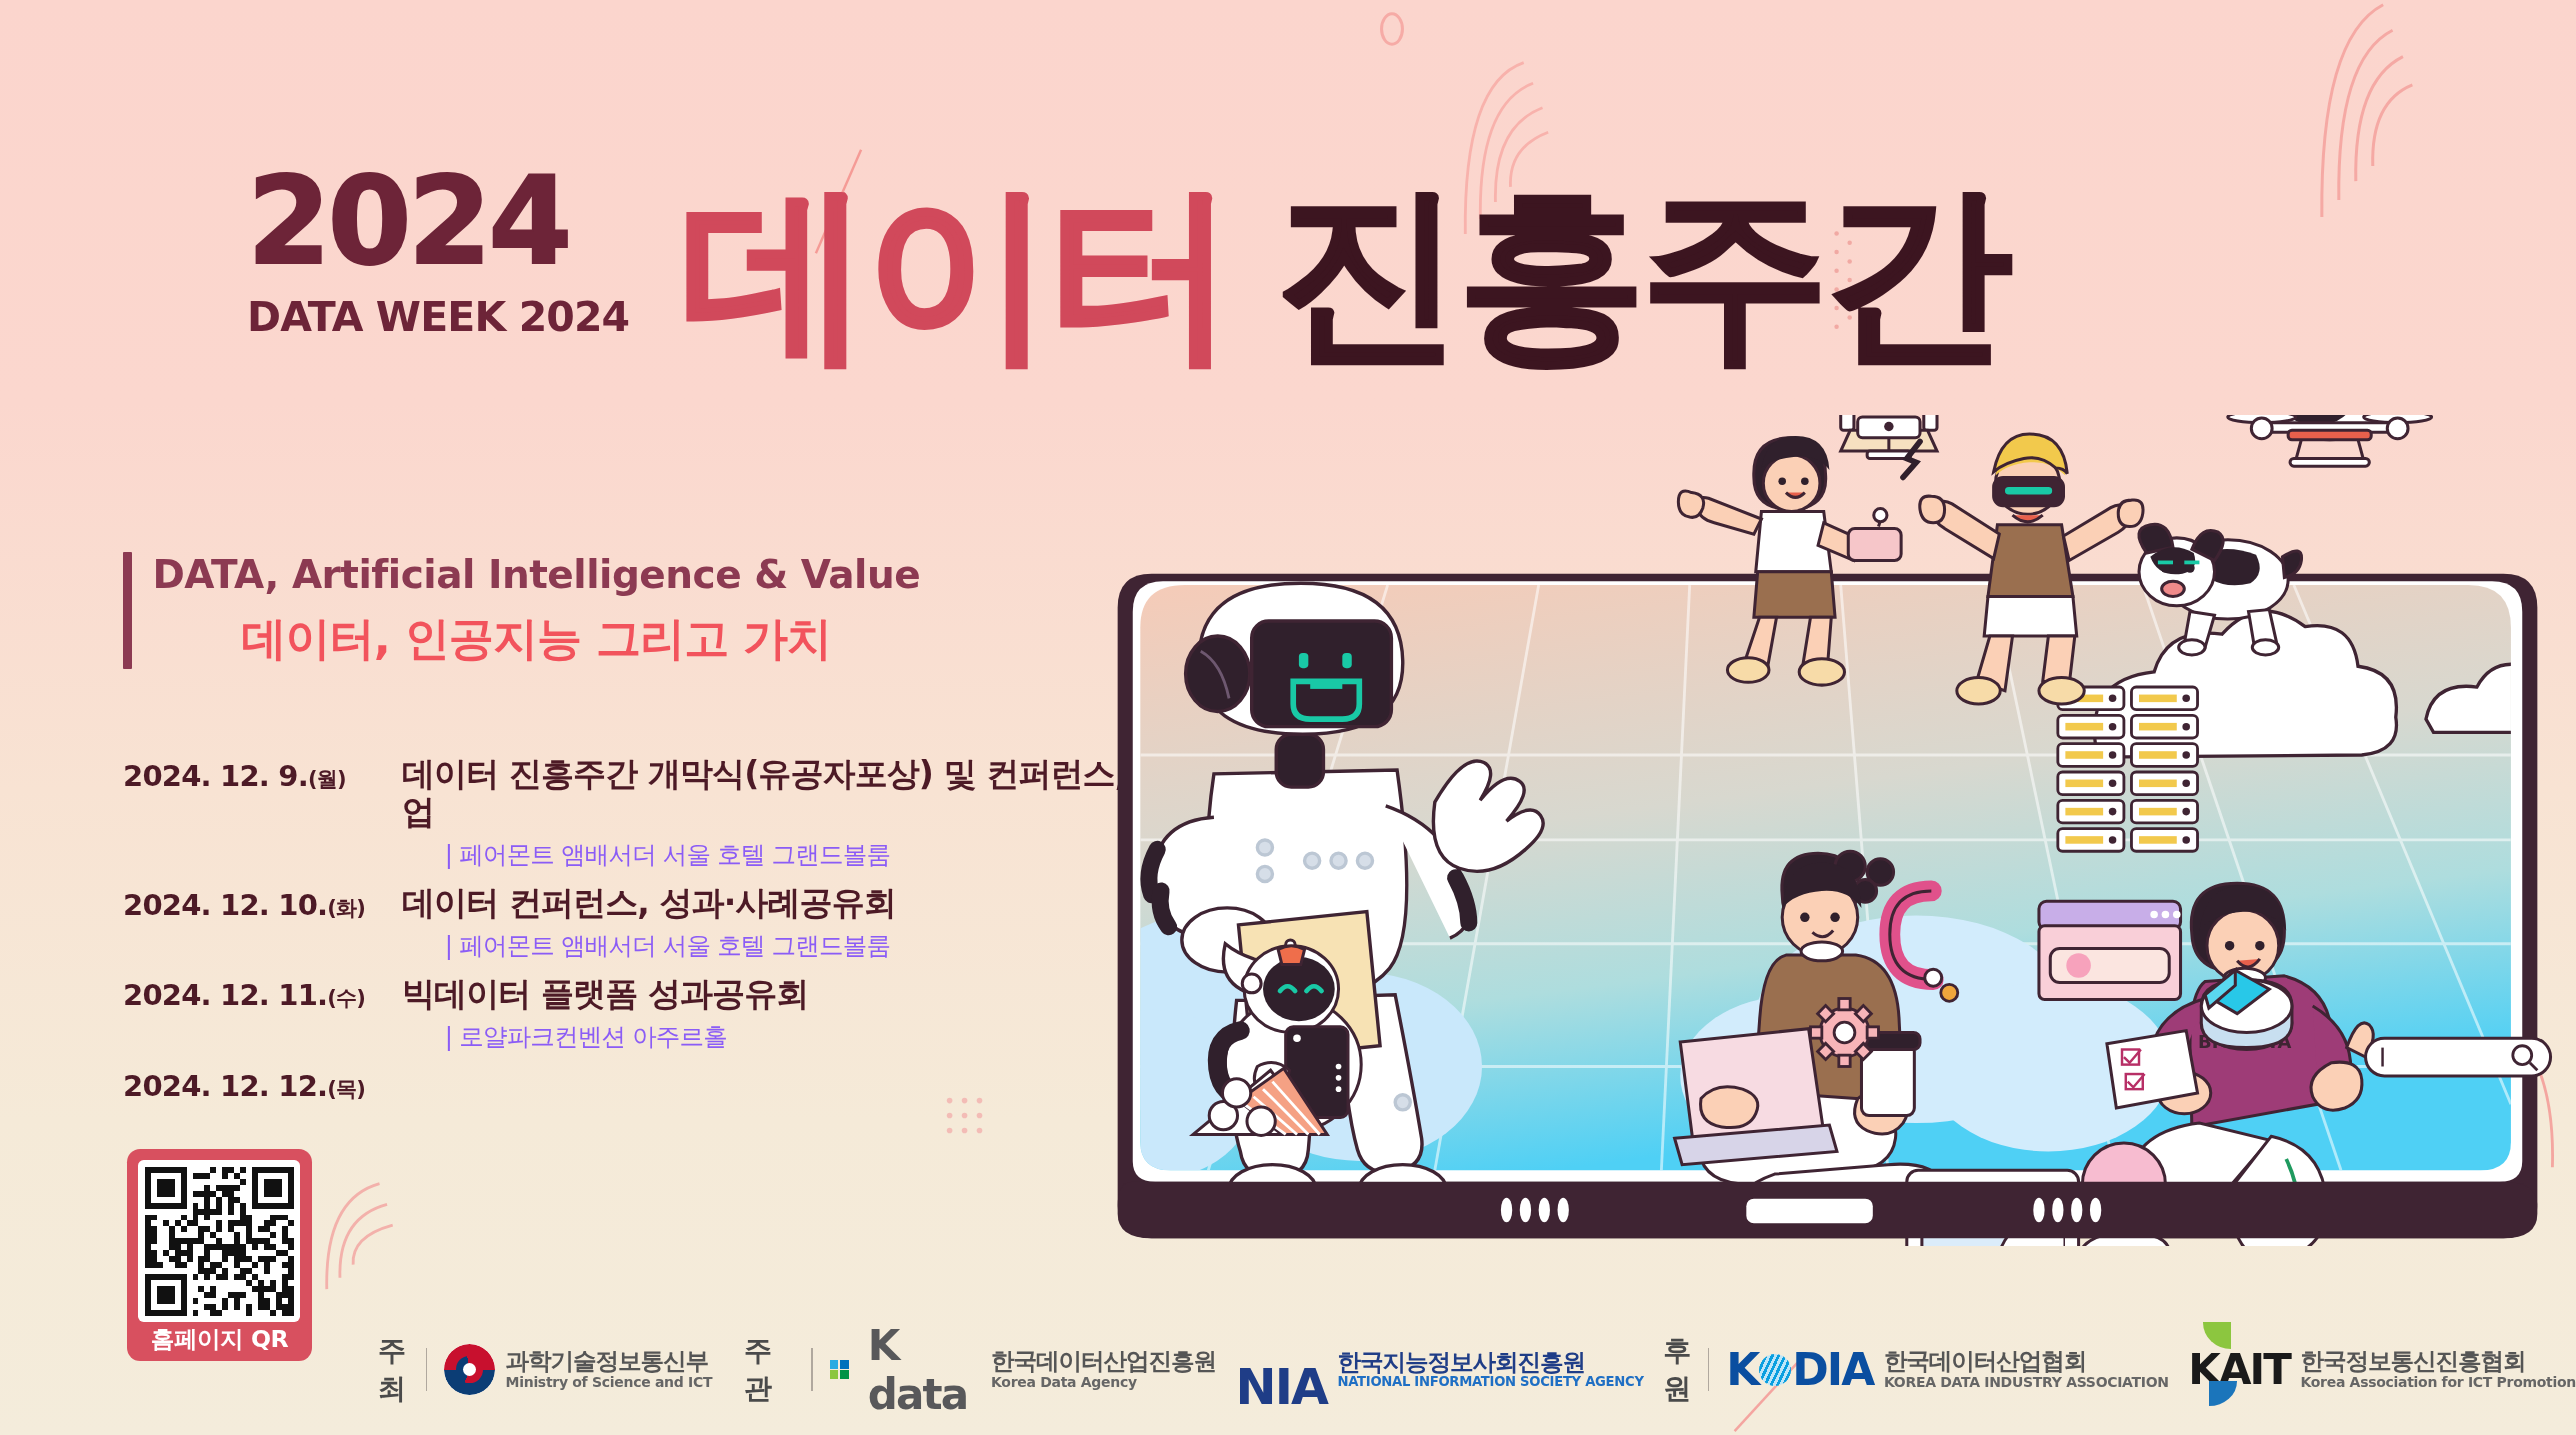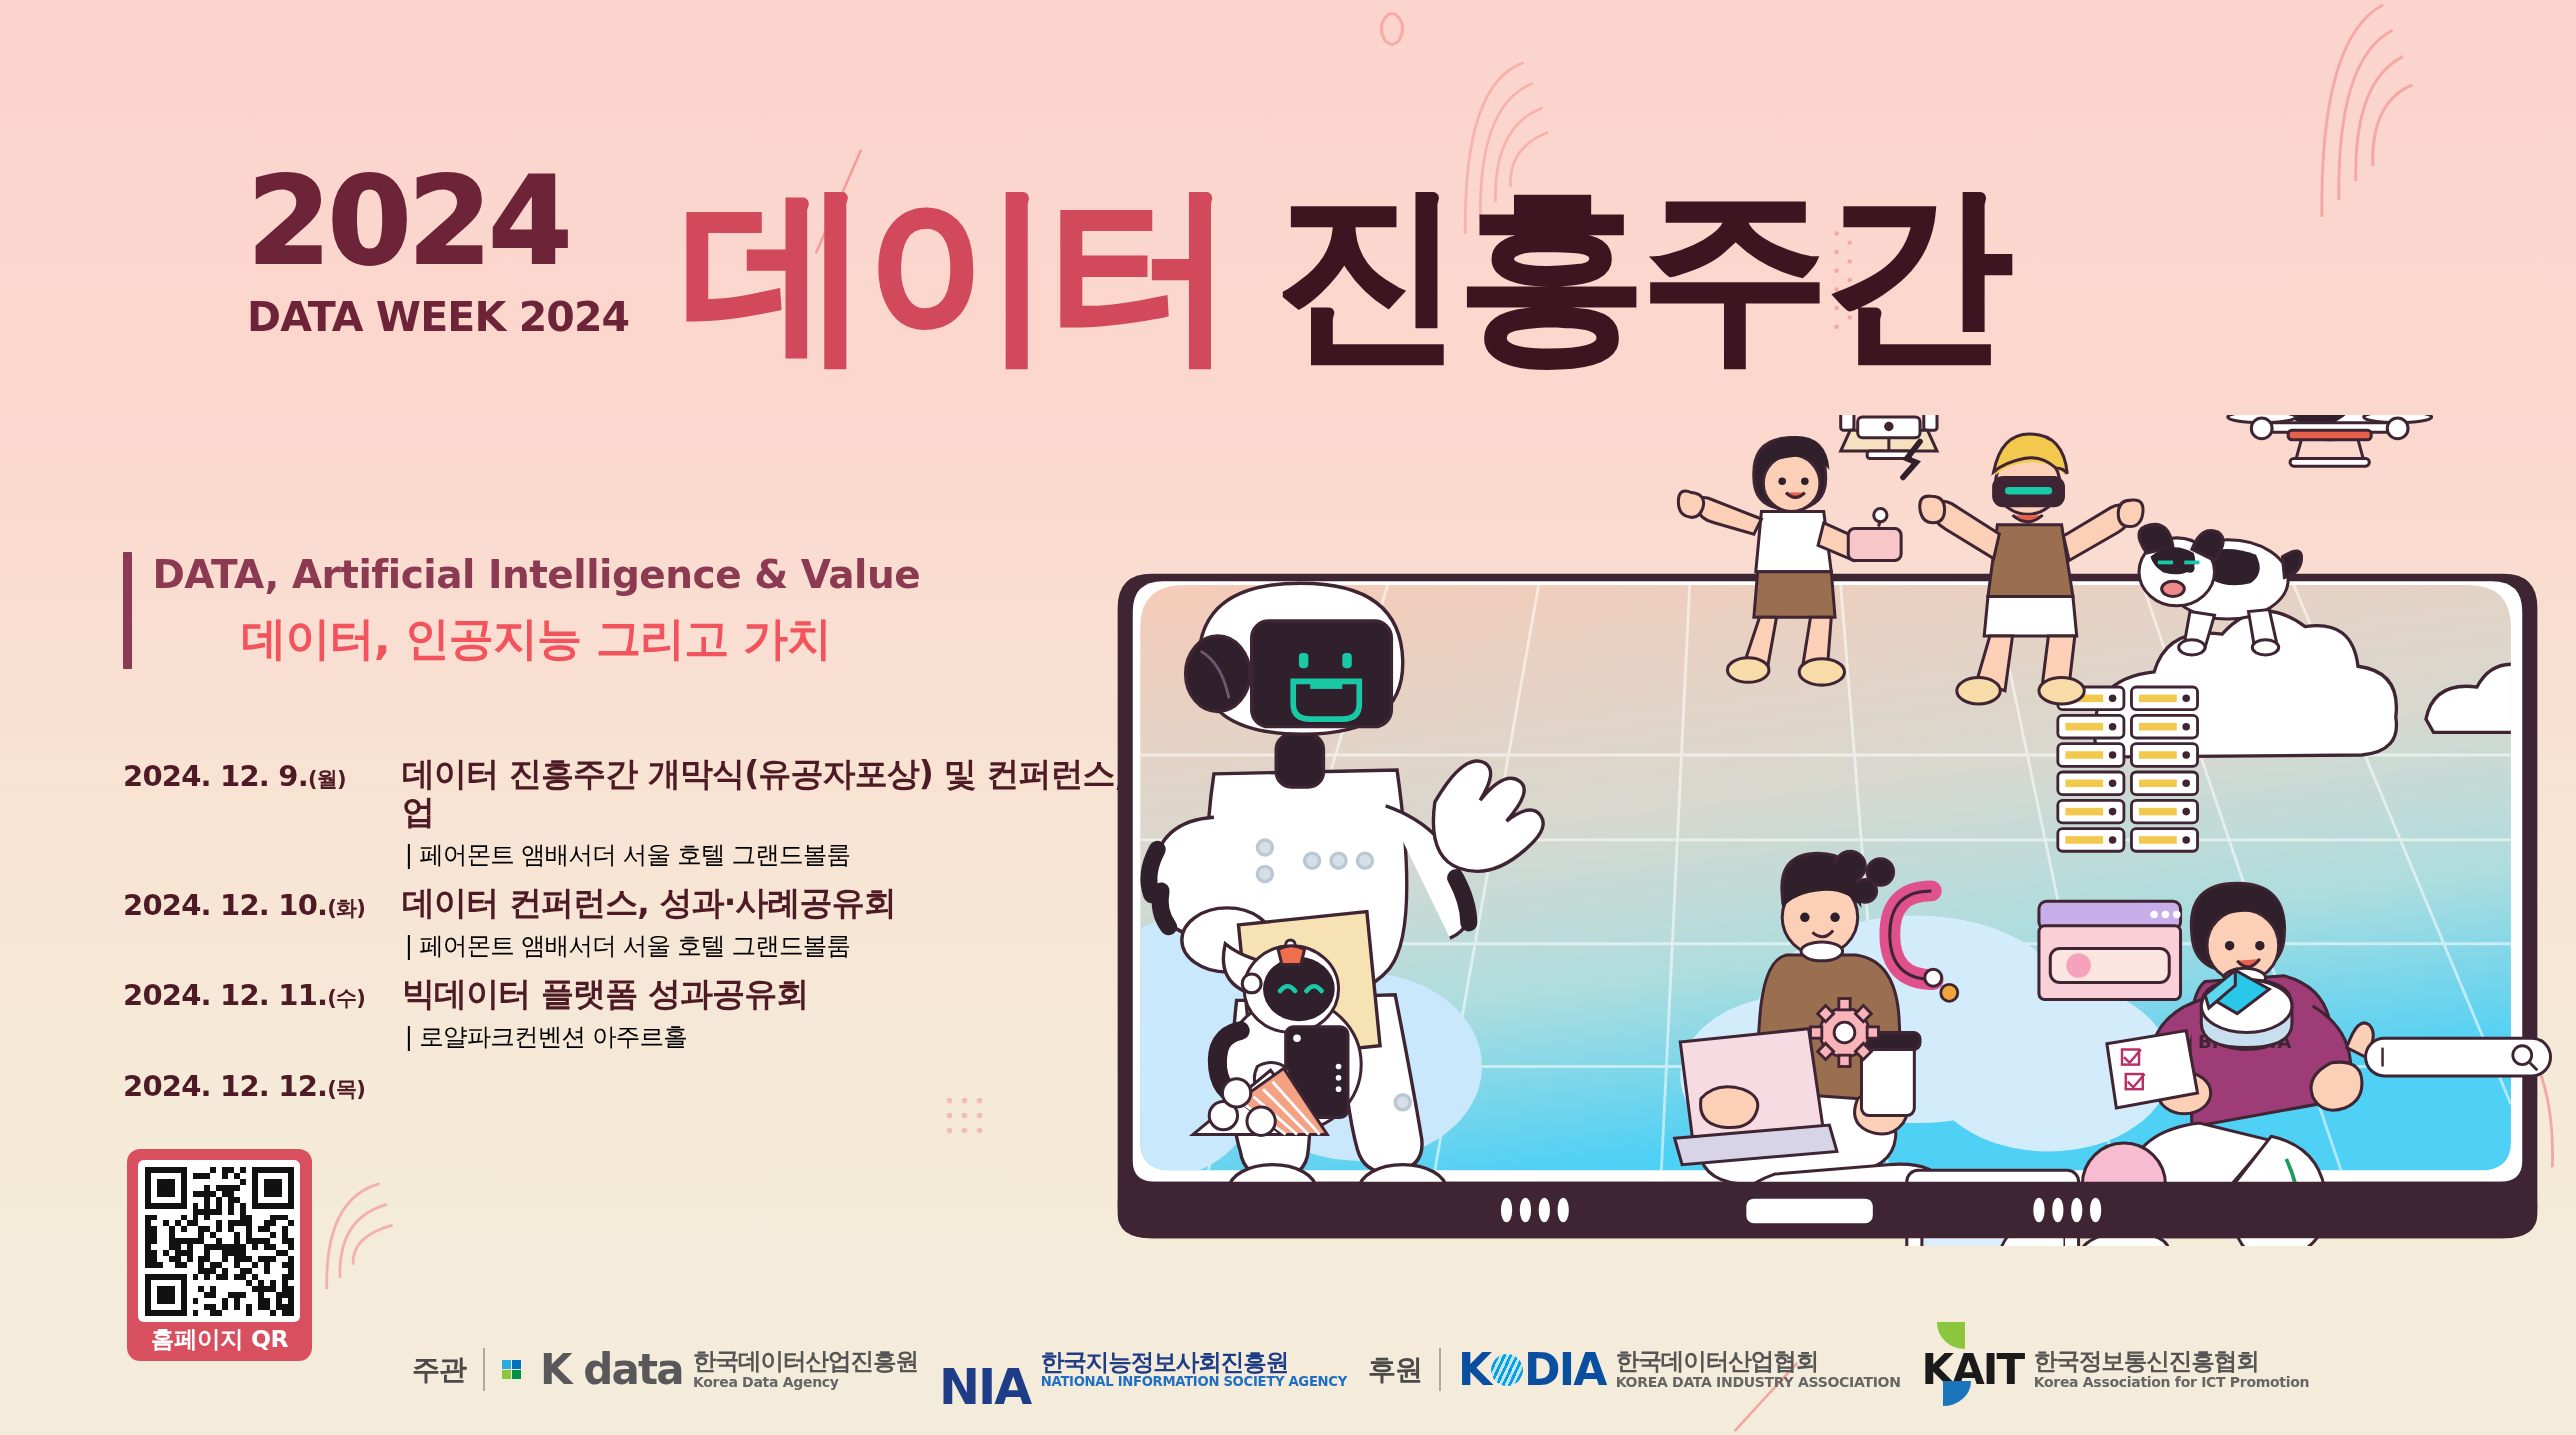--- a/index.html
+++ b/index.html
@@ -62,21 +62,21 @@
   }
   .sch-date .d-big { font-weight:bold; }
   .sch-date .d-day { font-size:21px; }
   .sch-body { flex:1; }
   .sch-title {
     font-family:"DejaVu Sans", sans-serif; font-weight:bold;
     font-size:33px; color:#4d1a26; letter-spacing:-0.9px; line-height:1.15;
   }
   .sch-venue {
     font-family:"DejaVu Sans", sans-serif; font-size:24.5px;
-    color:#000000; letter-spacing:-0.8px; margin-top:7.6px; padding-left:2.8px;
+    color:#8b5cf6; letter-spacing:-0.8px; margin-top:7.6px; padding-left:2.8px;margin-left:40px;
   }
 
   
   #qr-block {
     position:absolute; left:127px; top:1149px;
     width:185px; background:#d8505f; border-radius:13.2px;
     padding:11.3px 11.3px 5.7px 11.3px; text-align:center;
   }
   #qr-canvas { width:162px; height:162px; background:#fff; border-radius:5.7px; padding:6.6px; }
   #qr-canvas .grid { width:100%; height:100%; display:grid; grid-template-columns:repeat(25,1fr); grid-template-rows:repeat(25,1fr); }
@@ -923,20 +923,33 @@
         <i></i>
         <i class="on"></i>
         <i class="on"></i>
       </div>
     </div>
   <div class="qr-label">홈페이지 QR</div>
 </div>
 
 <div id="footer">
 
+  <div class="f-group">
+    <span class="f-role">주최</span>
+    <span class="f-sep"></span>
+    <span class="f-logo">
+      <span class="mist-mark">
+          <span class="mist-swirl"></span>
+        </span>
+      <span class="f-names">
+        <span class="f-kr" style="display:block">과학기술정보통신부</span>
+        <span class="f-en" style="display:block">Ministry of Science and ICT</span>
+      </span>
+    </span>
+  </div>
 
   <span class="gap"></span>
 
   <div class="f-group">
     <span class="f-role">주관</span>
     <span class="f-sep"></span>
     <span class="f-logo">
       <span class="kdata-logo">
         <span class="kdata-dots">
             <i></i>

